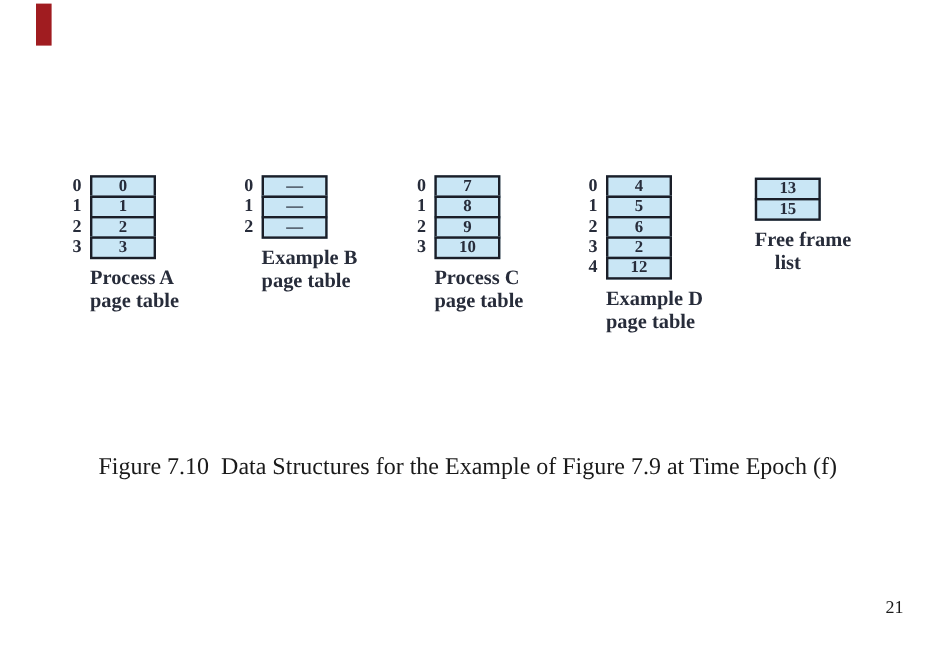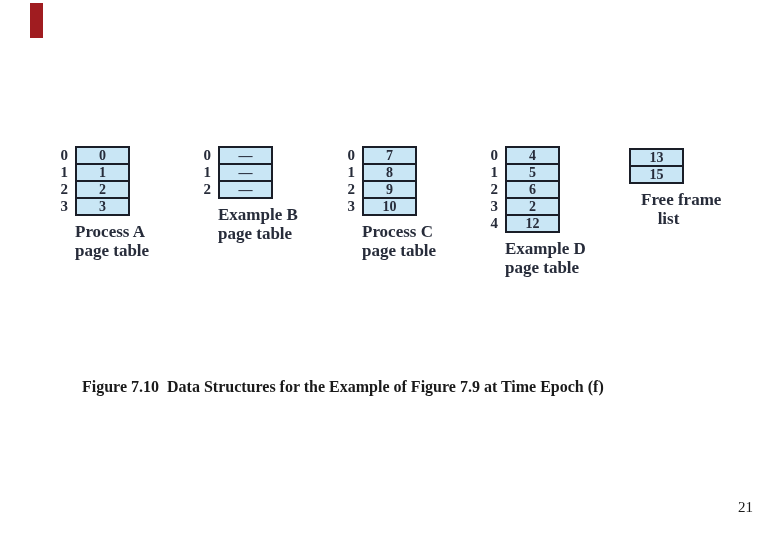--- a/index.html
+++ b/index.html
@@ -62,27 +62,27 @@
     margin-left: 19px;
     margin-top: 6px;
     width: 55px;
     text-align: center;
     white-space: nowrap;
     font-weight: bold;
     font-size: 17px;
     line-height: 19px;
     color: var(--table-text, #272c3a);
   }
-  .no-idx .pt-label { margin-left: 12px; }
+  .no-idx .pt-label { margin-left: 0; }
   .caption {
     position: absolute;
     left: 82px;
     top: 378px;
-    font-weight: bold;
-    font-size: 16px;
+    font-weight: normal;
+    font-size: 20px;
     white-space: pre;
     color: var(--caption-text, #1a1a1a);
   }
   .page-number {
     position: absolute;
     left: 738px;
     top: 499px;
     font-size: 15px;
     color: var(--caption-text, #1a1a1a);
   }

